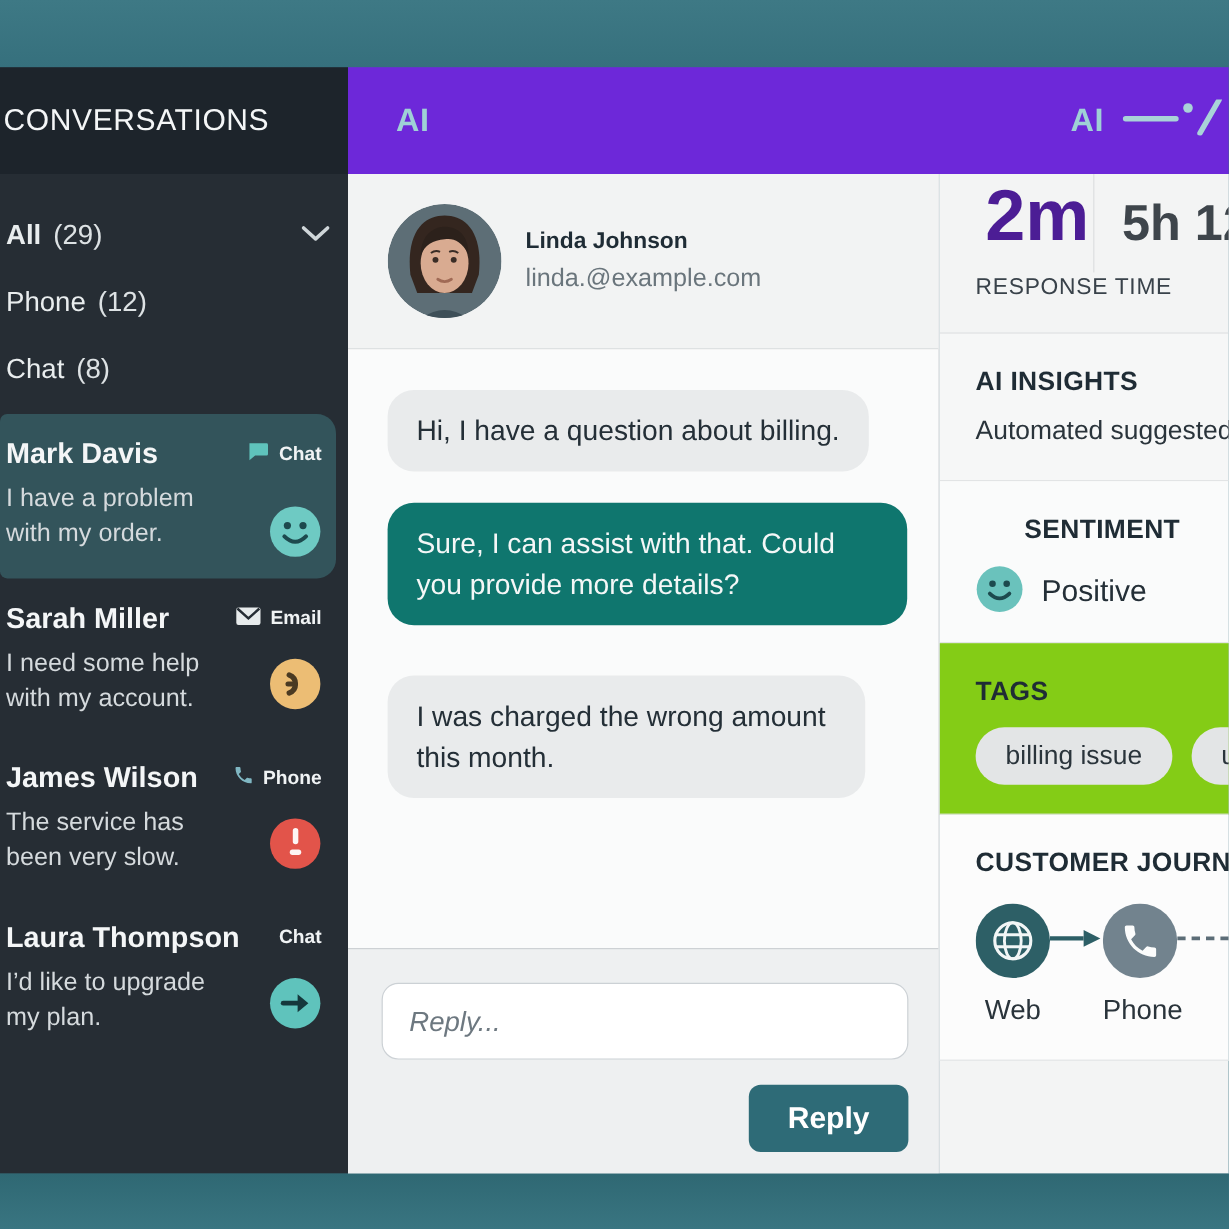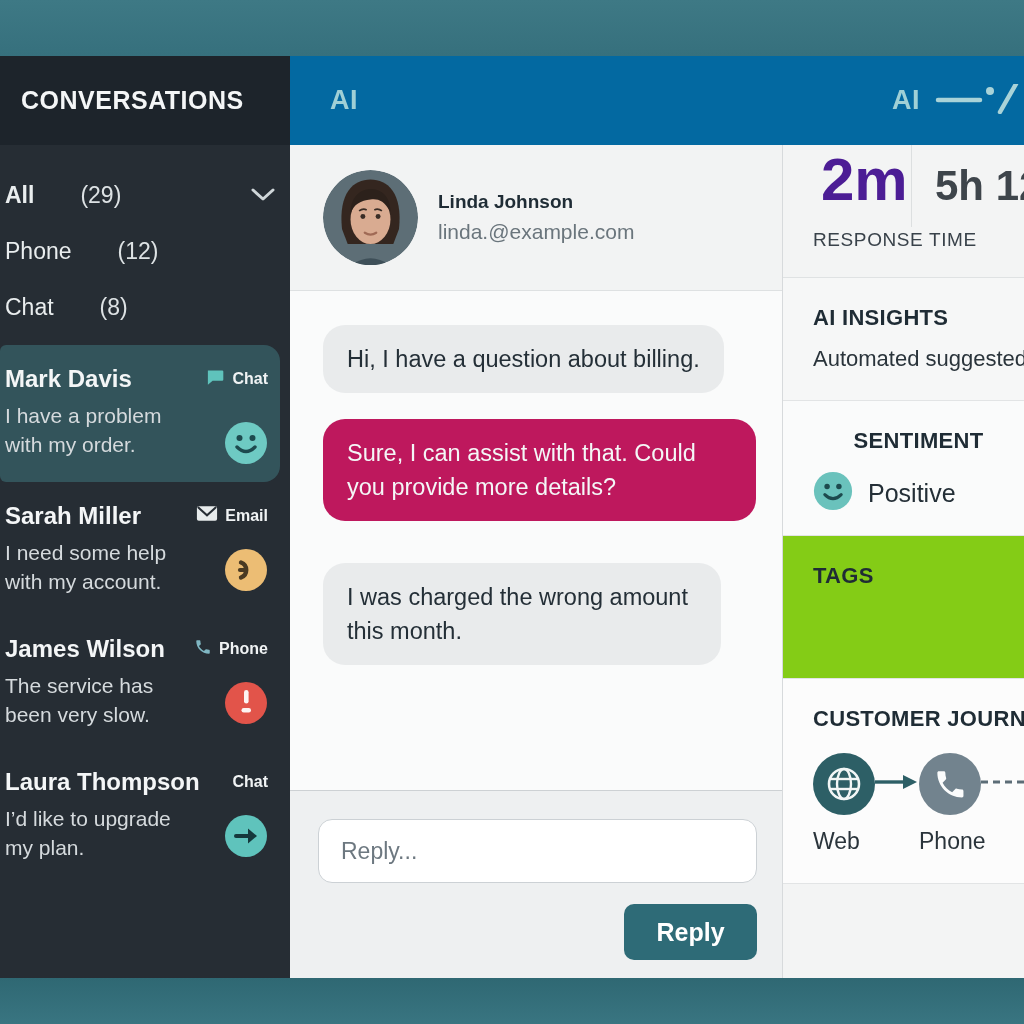--- a/index.html
+++ b/index.html
@@ -7,62 +7,62 @@
   body { font-family:"Liberation Sans", sans-serif; background:#3a7380; }
   .app { width:1024px; height:1024px; display:flex; flex-direction:column; }
 
   
   .topbar { height:56px; background:linear-gradient(180deg,#3e7985,#36707d); }
   .bottombar { height:46px; background:linear-gradient(180deg,#2f6873,#397581); }
 
   
   .header { height:89px; display:flex; flex:0 0 auto; }
   .header-left { width:290px; background:#1d242b; color:#f4f6f7; display:flex; align-items:center;
-                 padding-left:21px; font-size:25px; font-weight:bold; letter-spacing:.5px; }
-  .header-main { flex:1; background:#0369a1; display:flex; align-items:center;
+                 padding-left:3px; font-size:25px; font-weight:normal; letter-spacing:.5px; }
+  .header-main { flex:1; background:#6d28d9; display:flex; align-items:center;
                  justify-content:space-between; padding:0 4px 0 40px; }
   .ai-badge { color:#9fd0d6; font-weight:bold; font-size:27px; letter-spacing:.5px; }
   .header-right { display:flex; align-items:center; gap:14px; }
 
   
   .content { flex:1; display:flex; min-height:0; }
 
   
   .sidebar { width:290px; background:#262d34; color:#eef1f2; overflow:hidden; }
   .filters { padding:22px 14px 6px 5px; }
   .filter-row { display:flex; justify-content:space-between; align-items:center;
                 height:56px; font-size:23px; color:#e9edee; cursor:pointer; }
   .filter-row .cnt { margin-left:10px; color:#dde2e4; }
-  .filter-label { display:flex; align-items:baseline;gap:36px; }
+  .filter-label { display:flex; align-items:baseline; }
   .conv { position:relative; margin:4px 10px 4px 0; padding:16px 12px 18px 5px; }
   .conv.selected { background:#33545b; border-radius:6px 16px 16px 6px; padding-top:20px; padding-bottom:22px; }
   .conv-top { display:flex; justify-content:space-between; align-items:center; }
   .conv-name { font-size:24px; font-weight:bold; color:#f4f6f7; white-space:nowrap; }
   .conv-channel { display:flex; align-items:center; gap:7px; font-size:16px; font-weight:bold; color:#f0f3f4; }
   .conv-preview { margin-top:9px; width:196px; font-size:21px; line-height:1.38; color:#d5dadd; }
   .status-icon { position:absolute; right:12px; top:62px; width:44px; height:44px; }
   .conv.selected .status-icon { top:76px; }
 
   
   .chat { width:493px; background:#fafbfb; display:flex; flex-direction:column; border-right:1px solid #d7dadc; }
   .chat-header { flex:0 0 146px; background:#f2f3f3; border-bottom:1px solid #dee1e2;
                  display:flex; align-items:center; padding-left:33px; gap:20px; }
   .avatar { width:95px; height:95px; border-radius:50%; overflow:hidden; flex:0 0 auto; }
   .cust-name { font-size:19px; font-weight:bold; color:#1f2c35; }
   .cust-email { font-size:21px; color:#6a757c; margin-top:7px; }
   .messages { flex:1; padding:34px 33px; display:flex; flex-direction:column; gap:26px; }
   .bubble { padding:17px 24px; border-radius:22px; font-size:23.5px; line-height:1.45;
             color:#242f37; background:#e9ebec; width:fit-content; }
   .bubble.b1 { white-space:nowrap; }
-  .bubble.b2 { width:433px; background:#be185d; color:#f4f7f7; }
+  .bubble.b2 { width:433px; background:#0f766e; color:#f4f7f7; }
   .bubble.b3 { width:398px; margin-top:16px; }
   .reply-zone { flex:0 0 188px; background:#eef0f1; border-top:1px solid #cdd1d4; padding:28px 25px 0 28px; }
   .reply-input { width:100%; height:64px; border:1.5px solid #ccd1d5; border-radius:14px;
                  background:#fff; font-size:23px; color:#3c474e; padding:0 22px;
-                 font-family:"Liberation Sans", sans-serif; }
+                 font-family:"Liberation Sans", sans-serif;font-style:italic; }
   .reply-input::placeholder { color:#6d7880; }
   .reply-actions { display:flex; justify-content:flex-end; margin-top:21px; }
   .reply-btn { width:133px; height:56px; background:#2e6b77; color:#fff; border:none;
                border-radius:10px; font-size:25px; font-weight:bold; cursor:pointer;
                font-family:"Liberation Sans", sans-serif; }
 
   
   .insights { flex:1; background:#f3f4f4; overflow:hidden; }
   .stats { position:relative; height:133px; border-bottom:1px solid #dfe2e3; background:#f3f4f4; }
   .stat-v1 { position:absolute; left:38px; top:0; font-size:60px; font-weight:bold; color:#4c1d95; }
@@ -78,21 +78,21 @@
   .sent-row { margin-top:17px; display:flex; align-items:center; gap:15px; }
   .sent-row .val { font-size:25px; color:#242f37; }
   .sec-tags { height:143px; background:#84cc16; }
   .tags-row { margin-top:17px; display:flex; gap:16px; }
   .tag { background:#e3e5e6; border-radius:24px; padding:11px 25px; font-size:22px;
          color:#2a343b; white-space:nowrap; flex:0 0 auto; }
   .sec-journey { height:205px; background:#fcfcfc; }
   .journey-row { margin-top:21px; display:flex; align-items:center; }
   .jnode { width:62px; height:62px; flex:0 0 auto; }
   .journey-labels { margin-top:13px; display:flex; font-size:23px; color:#2a343b; }
-  .jlab { width:62px; text-align:left; }
+  .jlab { width:62px; text-align:center; }
   .jgap { width:44px; }
   .sec-chart { height:93px; border-bottom:none; background:#ffffff; display:flex;
                align-items:center; gap:16px; padding-top:0; }
   .chart-label { font-size:25px; color:#222e36; white-space:nowrap; }
 </style>
 </head>
 <body>
 
 <div class="app">
   <div class="topbar"></div>
@@ -290,20 +290,24 @@
                 <circle cx="28.5" cy="17" r="3" fill="#1d4a4e"></circle>
               <path d="M13 26 q9 9 18 0" fill="none" stroke="#1d4a4e" stroke-width="3.4" stroke-linecap="round"></path>
             </svg>
           </span>
           <span class="val">Positive</span>
         </div>
       </div>
 
       <div class="sec sec-tags">
         <div class="sec-title">TAGS</div>
+        <div class="tags-row">
+          <span class="tag">billing issue</span>
+          <span class="tag">urgent</span>
+        </div>
       </div>
 
       <div class="sec sec-journey">
         <div class="sec-title">CUSTOMER JOURNEY</div>
         <div class="journey-row">
           <span class="jnode">
             <svg width="62" height="62" viewBox="0 0 62 62">
               <circle cx="31" cy="31" r="31" fill="#2d5f66"></circle>
               <circle cx="31" cy="31" r="15" fill="none" stroke="#f2f6f6" stroke-width="2.6"></circle>
               <ellipse cx="31" cy="31" rx="7" ry="15" fill="none" stroke="#f2f6f6" stroke-width="2.4"></ellipse>

